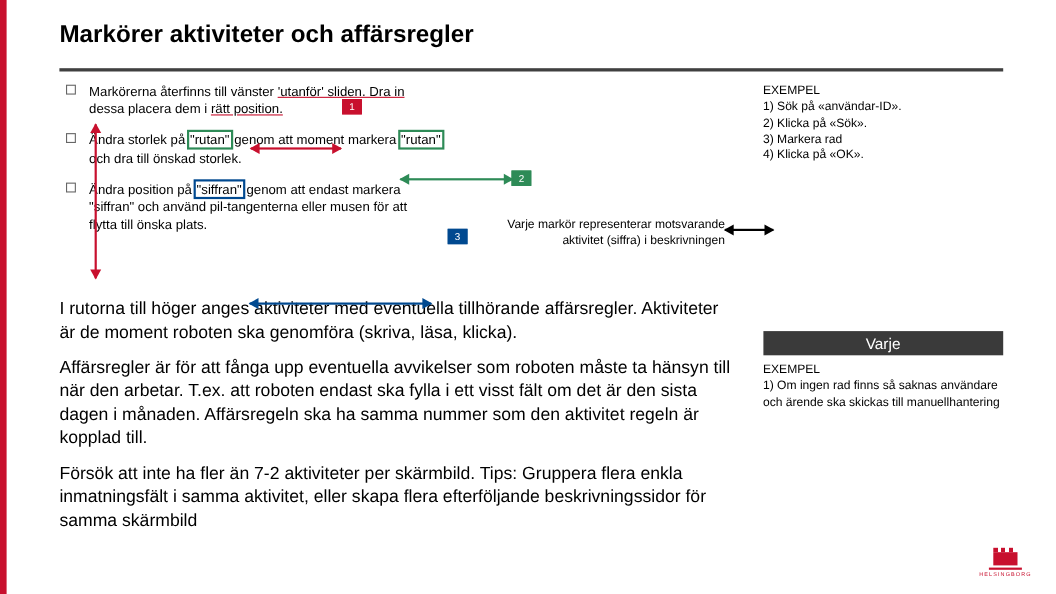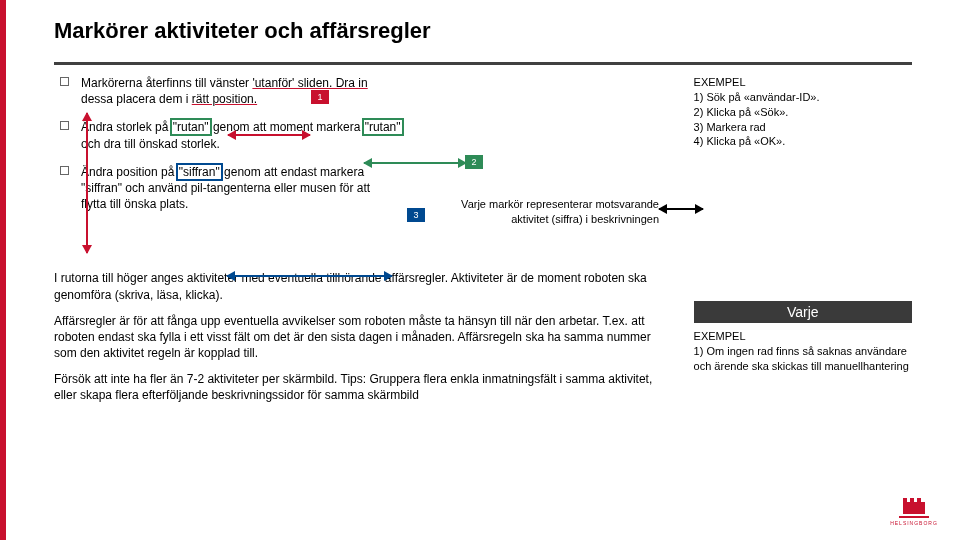--- a/index.html
+++ b/index.html
@@ -52,21 +52,21 @@
   }
   .num-marker.m1 { border: 2px solid #c8102e; }
   .num-marker.m2 { background: #2e8b57; border: 2px solid #2e8b57; }
   .num-marker.m3 { background: #004990; border: 2px solid #004990; }
   .aside-text { font-size: 11px; line-height: 1.35; margin-bottom: 8px; }
   .side-note {
     font-size: 11px; line-height: 1.35;
     position: absolute;
     text-align: right;
   }
-  .para-block { font-size: 12px; line-height: 1.35; margin-bottom: 10px; }
+  .para-block { font-size: 16px; line-height: 1.35; margin-bottom: 10px; }
   
   .arrow-h {
     position: absolute; height: 2px; background: #c8102e;
   }
   .arrow-h.green { background: #2e8b57; }
   .arrow-h.blue { background: #004990; }
   .arrow-head-l, .arrow-head-r {
     position: absolute; width: 0; height: 0; top: -4px;
     border-top: 5px solid transparent; border-bottom: 5px solid transparent;
   }

